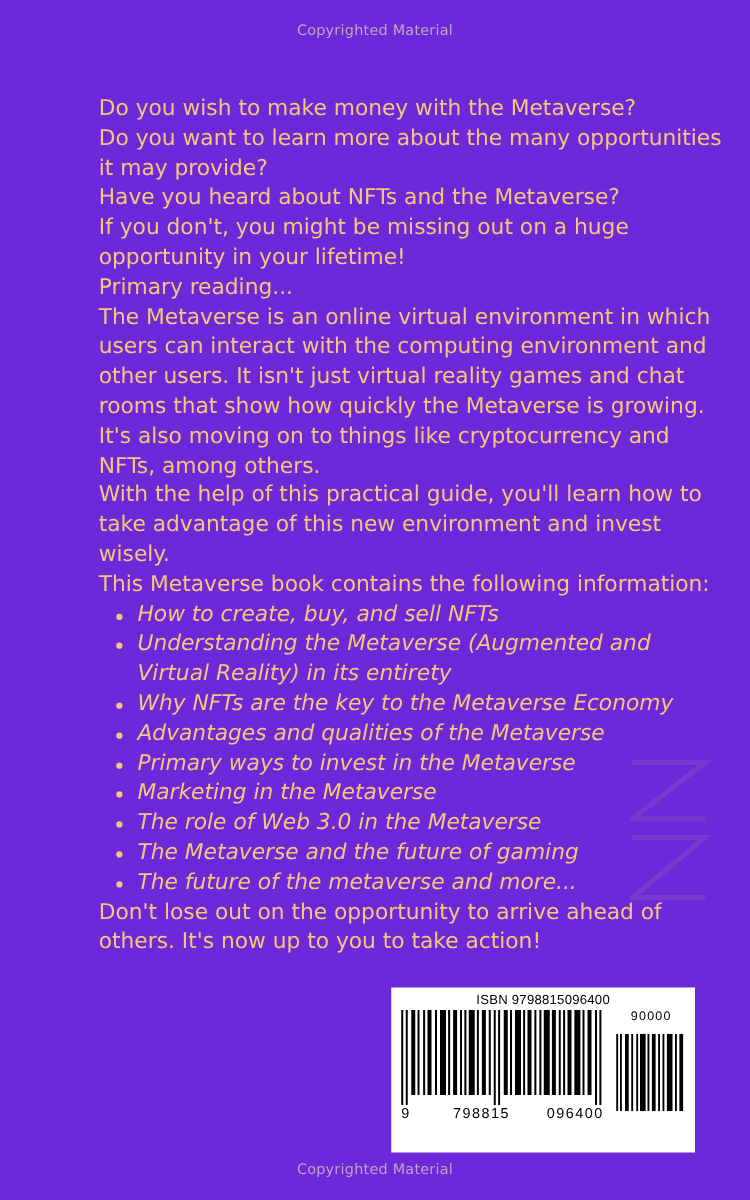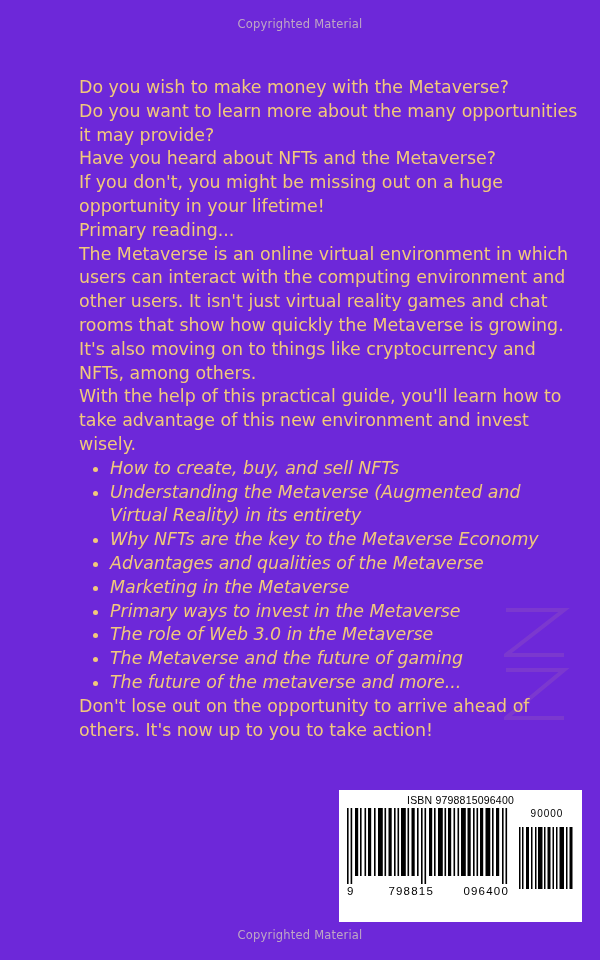--- a/index.html
+++ b/index.html
@@ -86,21 +86,21 @@
     height: 5px;
     border-radius: 50%;
     background: #f2c97b;
   }
   .closing {
     margin-top: 0;
   }
   
   .barcode-box {
     position: absolute;
-    left: 339px;
+    left: 313px;
     top: 790px;
     width: 243px;
     height: 132px;
     background: #ffffff;
     box-sizing: border-box;
     padding: 4px 6px 3px 6px;
   }
   .isbn-text {
     text-align: center;
     color: #000;
@@ -161,28 +161,29 @@
   </svg>
 
   <div class="blurb">
     <p>Do you wish to make money with the Metaverse?</p>
     <p>Do you want to learn more about the many opportunities it may provide?</p>
     <p>Have you heard about NFTs and the Metaverse?</p>
     <p>If you don't, you might be missing out on a huge opportunity in your lifetime!</p>
     <p>Primary reading...</p>
     <p>The Metaverse is an online virtual environment in which users can interact with the computing environment and other users. It isn't just virtual reality games and chat rooms that show how quickly the Metaverse is growing. It's also moving on to things like cryptocurrency and NFTs, among others.</p>
     <p>With the help of this practical guide, you'll learn how to take advantage of this new environment and invest wisely.</p>
+    <p>This Metaverse book contains the following information:</p>
 
     <ul class="bullets">
       <li>How to create, buy, and sell NFTs</li>
       <li>Understanding the Metaverse (Augmented and Virtual Reality) in its entirety</li>
       <li>Why NFTs are the key to the Metaverse Economy</li>
       <li>Advantages and qualities of the Metaverse</li>
+      <li>Primary ways to invest in the Metaverse</li>
       <li>Marketing in the Metaverse</li>
-      <li>Primary ways to invest in the Metaverse</li>
       <li>The role of Web 3.0 in the Metaverse</li>
       <li>The Metaverse and the future of gaming</li>
       <li>The future of the metaverse and more...</li>
     </ul>
 
     <p class="closing">Don't lose out on the opportunity to arrive ahead of others. It's now up to you to take action!</p>
   </div>
 
   <div class="barcode-box">
     <div class="isbn-text">ISBN 9798815096400</div>

